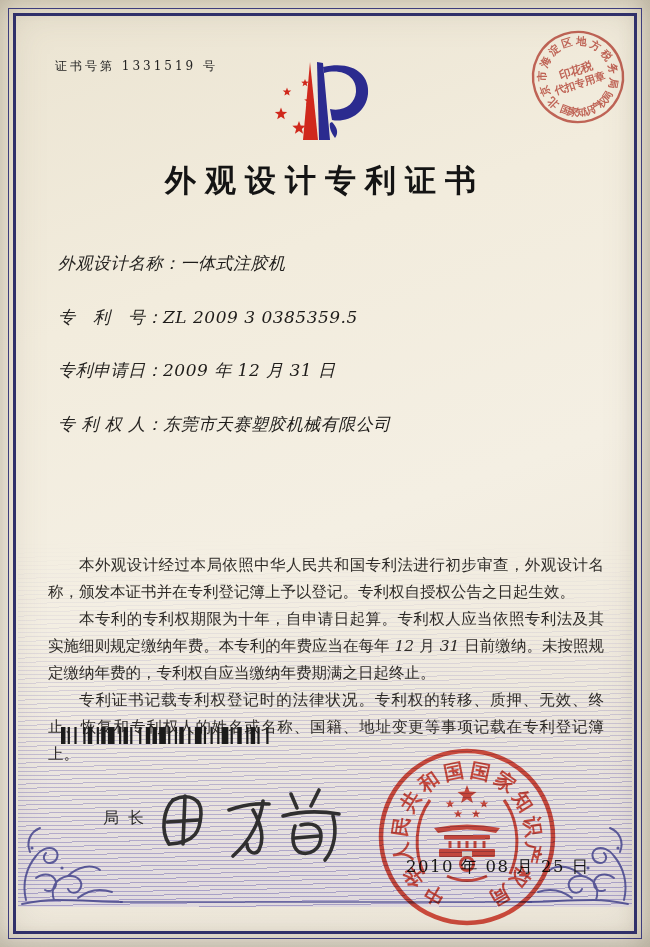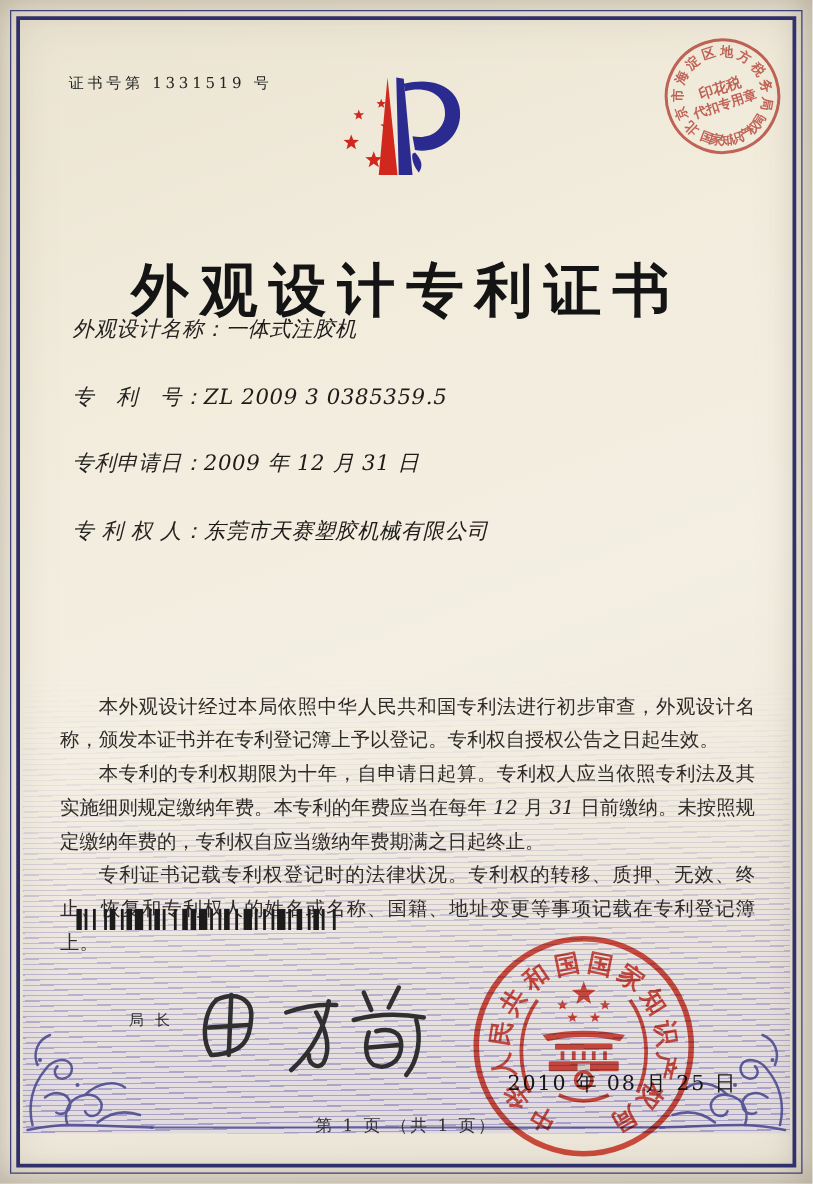--- a/index.html
+++ b/index.html
@@ -11,21 +11,21 @@
     overflow:hidden;
   }
   .frame-outer{position:absolute;left:8px;top:8px;right:8px;bottom:8px;border:1.5px solid #3d3d7c;z-index:4;pointer-events:none;}
   .frame-inner{position:absolute;left:13px;top:13px;right:13px;bottom:13px;border:3px solid #30306a;z-index:4;pointer-events:none;}
 
   .cert-no{position:absolute;left:55px;top:58px;font-size:12px;letter-spacing:3px;color:#232323;z-index:5;}
 
   .logo{position:absolute;left:266px;top:56px;width:128px;height:110px;z-index:5;}
 
   .title{position:absolute;left:0;top:160px;width:100%;text-align:center;
-    font-size:46px;font-weight:bold;letter-spacing:9px;color:#141414;z-index:5;margin-top:42px;}
+    font-size:31px;font-weight:bold;letter-spacing:9px;color:#141414;z-index:5;}
 
   .fields{position:absolute;left:58px;top:252px;width:540px;z-index:5;}
   .field-row{height:53.5px;font-size:17px;color:#262422;letter-spacing:.5px;font-style:italic;}
   .field-label{color:#262422;}
   .field-value{color:#1e1c1a;}
 
   .body-text{position:absolute;left:48px;top:552px;width:556px;z-index:5;
     font-size:15.5px;line-height:1.74;color:#2e2b28;text-align:justify;}
   .body-text p{margin:0;text-indent:2em;font-style:oblique 6deg;}
 
@@ -33,21 +33,21 @@
 
   .waves{position:absolute;left:18px;right:18px;top:540px;bottom:40px;z-index:1;
     background:
       repeating-linear-gradient(179deg, rgba(118,108,178,.55) 0px, rgba(118,108,178,.55) 1px, rgba(255,255,255,0) 1px, rgba(255,255,255,0) 4.2px),
       linear-gradient(180deg, rgba(196,190,228,0) 0%, rgba(196,190,228,.14) 45%, rgba(197,190,229,.34) 100%);
     -webkit-mask-image:linear-gradient(180deg, rgba(0,0,0,0) 0%, rgba(0,0,0,.2) 25%, rgba(0,0,0,.75) 65%, #000 100%);
     mask-image:linear-gradient(180deg, rgba(0,0,0,0) 0%, rgba(0,0,0,.2) 25%, rgba(0,0,0,.75) 65%, #000 100%);
   }
   .ornaments{position:absolute;left:20px;top:812px;width:610px;height:100px;z-index:2;}
 
-  .director-label{position:absolute;left:103px;top:808px;font-size:12px;letter-spacing:9px;color:#2a2a2a;z-index:5;}
+  .director-label{position:absolute;left:103px;top:808px;font-size:16px;letter-spacing:9px;color:#2a2a2a;z-index:5;}
   .signature{position:absolute;left:140px;top:770px;width:210px;height:100px;z-index:5;}
 
   .issue-date{position:absolute;left:406px;top:856px;font-size:16.5px;letter-spacing:1.5px;color:#161616;z-index:5;}
   .seal{position:absolute;left:372px;top:742px;width:190px;height:190px;z-index:6;opacity:.88;mix-blend-mode:multiply;pointer-events:none;}
   .tax-stamp{position:absolute;left:528px;top:27px;width:100px;height:100px;z-index:6;opacity:.88;mix-blend-mode:multiply;pointer-events:none;}
 
   .footer{position:absolute;left:0;top:892px;width:100%;text-align:center;
     font-size:13.5px;letter-spacing:2px;color:#333;z-index:5;}
 
   svg text{font-family:"DejaVu Serif","Liberation Serif",serif;}
@@ -230,17 +230,16 @@
       <rect x="90" y="109" width="10" height="6" fill="#f2ecdd" stroke="none"></rect>
       <circle cx="95" cy="122" r="6.5" fill="none" stroke-width="3"></circle>
     <path d="M95.0,43.0L97.5,49.6L104.5,49.9L99.0,54.3L100.9,61.1L95.0,57.2L89.1,61.1L91.0,54.3L85.5,49.9L92.5,49.6Z" stroke="none"></path>
         <path d="M78.0,57.5L79.1,60.5L82.3,60.6L79.8,62.6L80.6,65.6L78.0,63.9L75.4,65.6L76.2,62.6L73.7,60.6L76.9,60.5Z" stroke="none"></path>
         <path d="M112.0,57.5L113.1,60.5L116.3,60.6L113.8,62.6L114.6,65.6L112.0,63.9L109.4,65.6L110.2,62.6L107.7,60.6L110.9,60.5Z" stroke="none"></path>
         <path d="M86.0,67.5L87.1,70.5L90.3,70.6L87.8,72.6L88.6,75.6L86.0,73.9L83.4,75.6L84.2,72.6L81.7,70.6L84.9,70.5Z" stroke="none"></path>
         <path d="M104.0,67.5L105.1,70.5L108.3,70.6L105.8,72.6L106.6,75.6L104.0,73.9L101.4,75.6L102.2,72.6L99.7,70.6L102.9,70.5Z" stroke="none"></path>
       </g>
   </svg>
 
-  <div class="footer">第 1 页 （共 1 页）</div>
 
   <div class="frame-outer"></div>
   <div class="frame-inner"></div>
 </div>
 
 </body></html>

